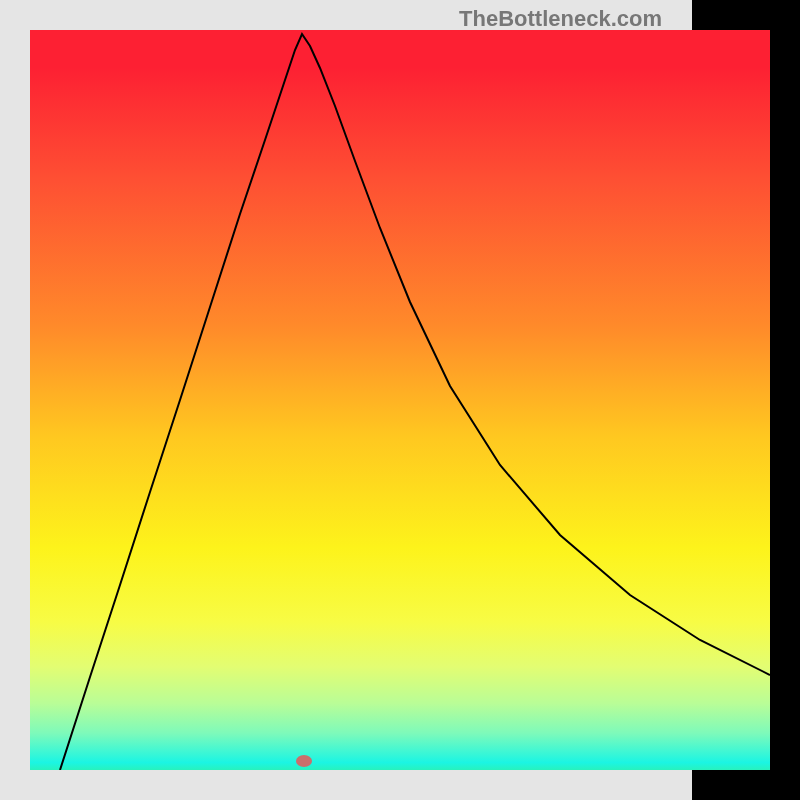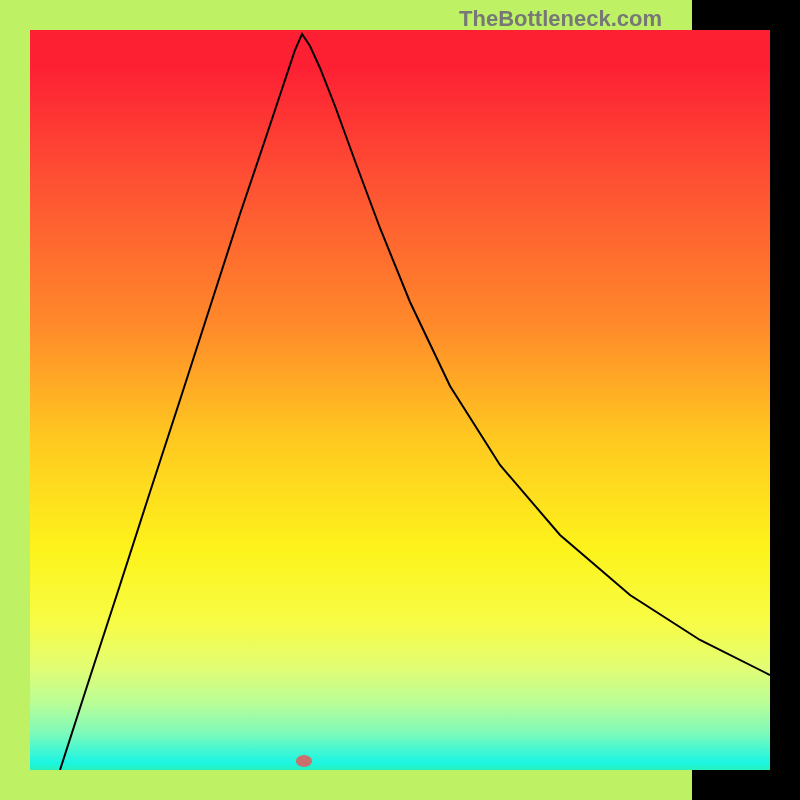--- a/index.html
+++ b/index.html
@@ -1,21 +1,21 @@
 <!DOCTYPE html>
 <html><head>
 <meta charset="utf-8">
 <style>
   * { margin: 0; padding: 0; box-sizing: border-box; }
   html, body { width: 800px; height: 800px; overflow: hidden; background: #000; }
   .chart-container {
     position: relative;
     width: 692px;
     height: 800px;
-    background: #bef264;
+    background: #e5e5e5;
   }
   .plot-area {
     position: absolute;
     left: 30px;
     top: 30px;
     width: 740px;
     height: 740px;
     background: linear-gradient(to bottom,
       #fd2033 0%,
       #fd2033 5%,

